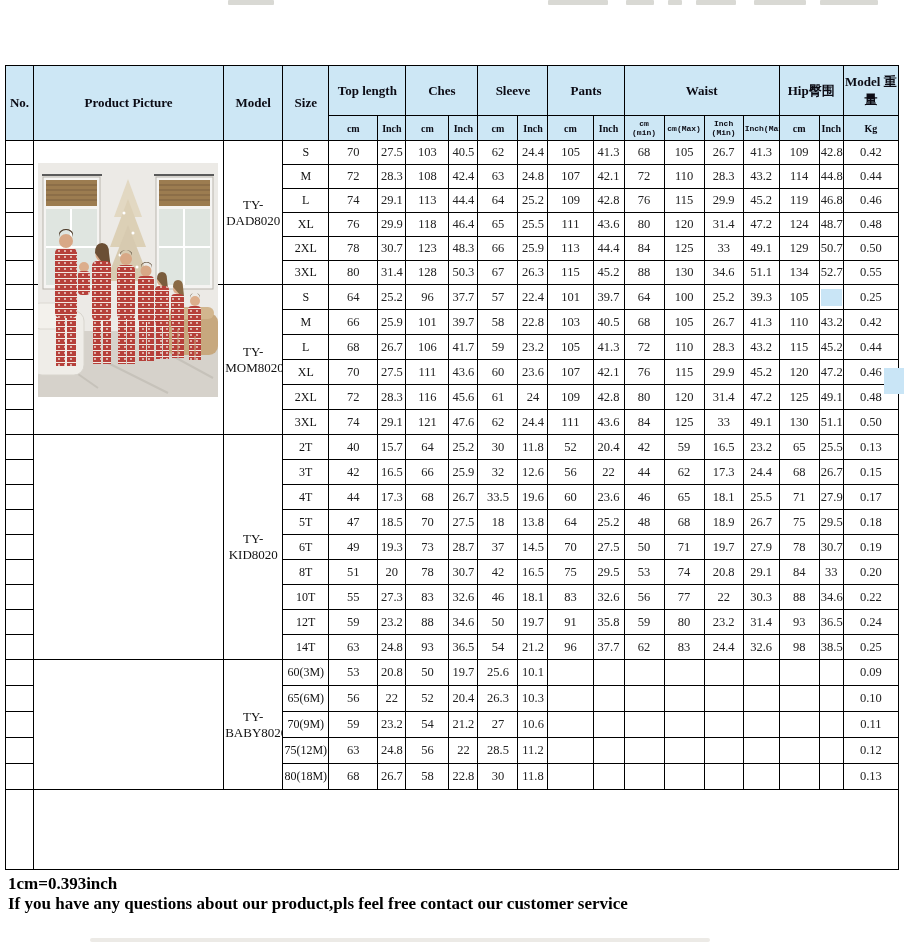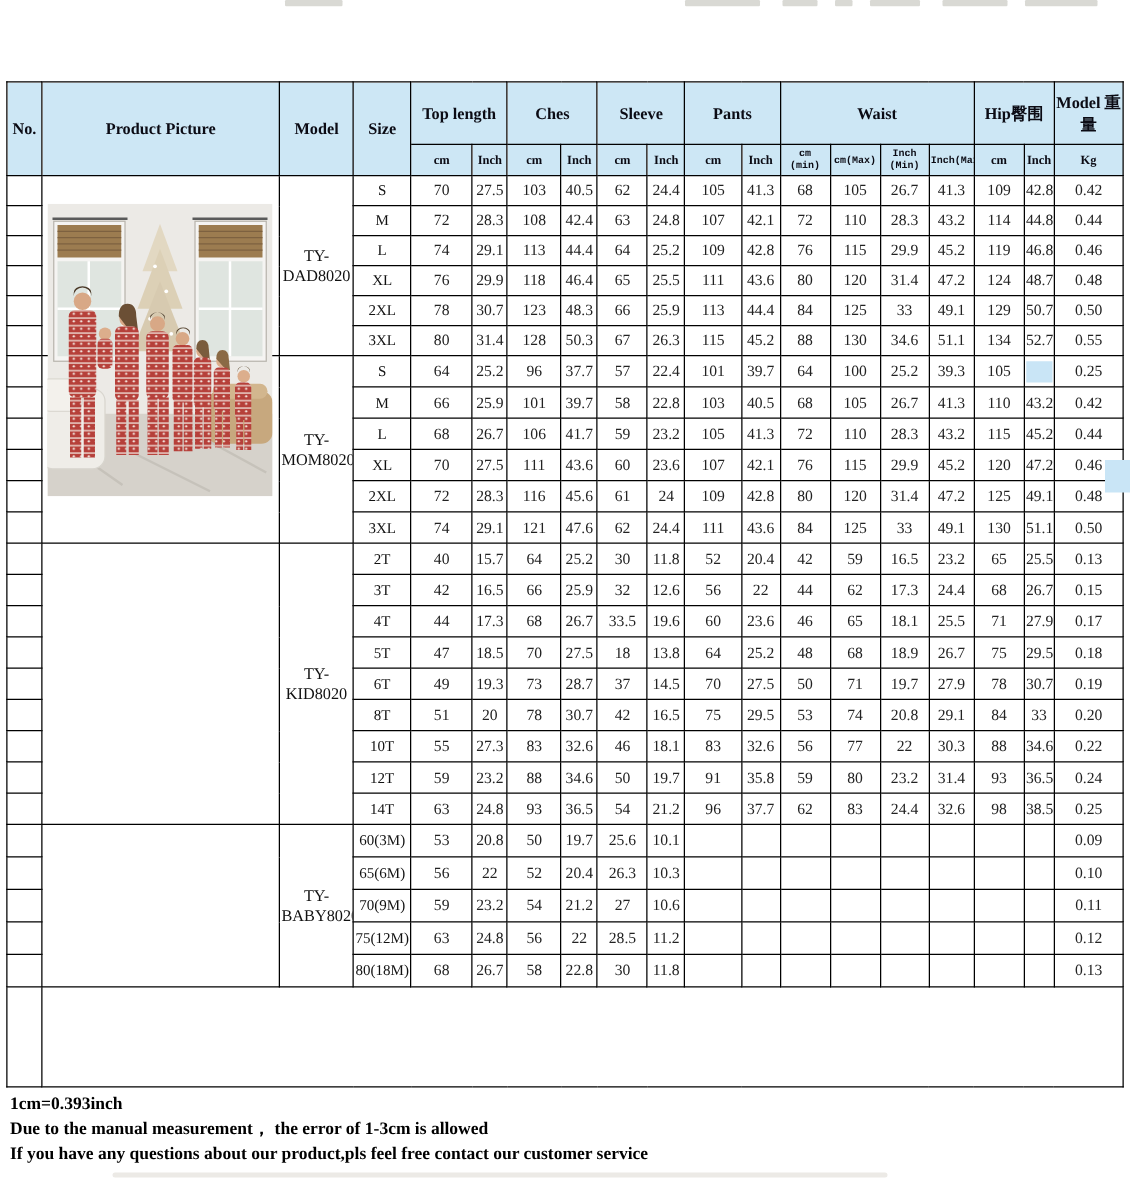--- a/index.html
+++ b/index.html
@@ -34,21 +34,21 @@
   
   #photo{position:absolute;left:38px;top:163px;width:180px;height:234px;}
 
   
   .hl{position:absolute;background:#c9e5f6;}
   #hl-1{left:821px;top:289px;width:21px;height:17px;}
   #hl-2{left:884px;top:368px;width:20px;height:26px;}
 
   
   #footer{position:absolute;left:8px;top:874px;width:880px;font-weight:bold;
-          font-size:14px;line-height:20px;color:#000;font-family:Liberation Serif, serif;}
+          font-size:17px;line-height:20px;color:#000;font-family:Liberation Serif, serif;}
   #footer div{white-space:nowrap;}
   .bottom-smudge{position:absolute;left:90px;top:938px;width:620px;height:4px;background:#eceae6;border-radius:2px;}
 </style>
 </head>
 <body>
 
 <div id="page">
 
   <div class="crop-strip">
     <i style="width:46px;margin-left:228px"></i><i style="width:60px;margin-left:260px"></i>
@@ -714,18 +714,17 @@
       <rect x="151" y="171" width="5.5" height="26" fill="url(#pjp)"></rect>
         <rect x="157.5" y="171" width="5.5" height="26" fill="url(#pjp)"></rect>
     </g>
   </svg>
 
   <div class="hl" id="hl-1"></div>
   <div class="hl" id="hl-2"></div>
 
   <div id="footer">
     <div>1cm=0.393inch</div>
-    <div>Due to the manual measurement，  the error of 1-3cm is allowed</div>
     <div>If you have any questions about our product,pls feel free contact our customer service</div>
   </div>
   <div class="bottom-smudge"></div>
 
 </div>
 
 </body></html>

